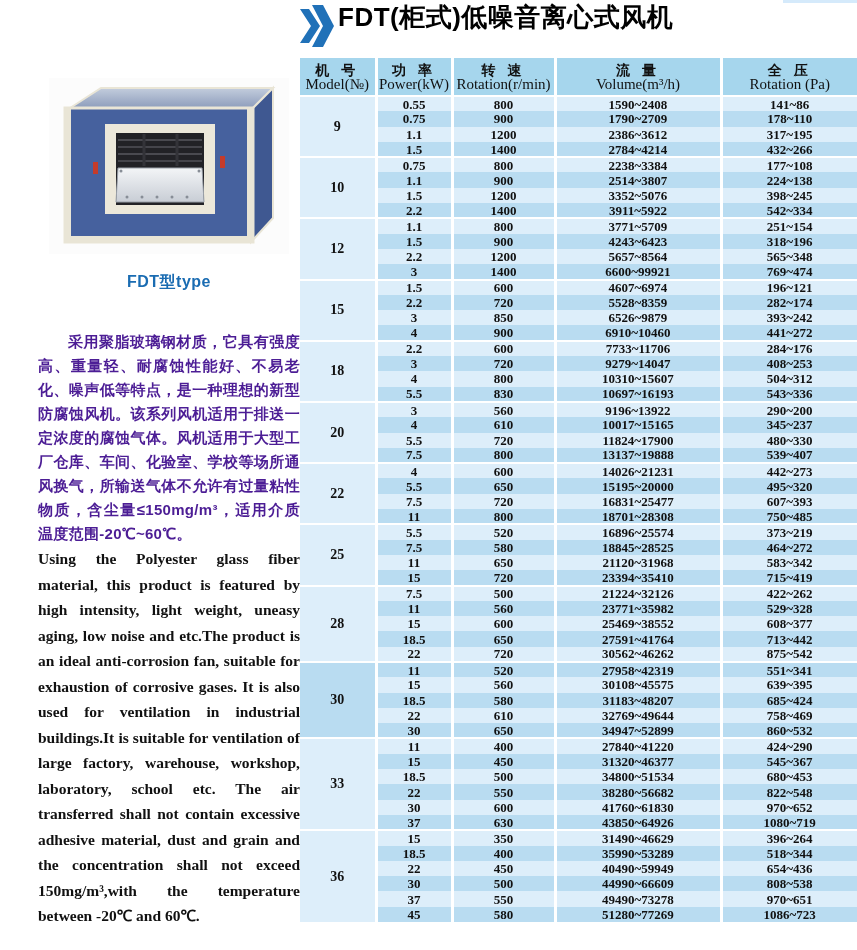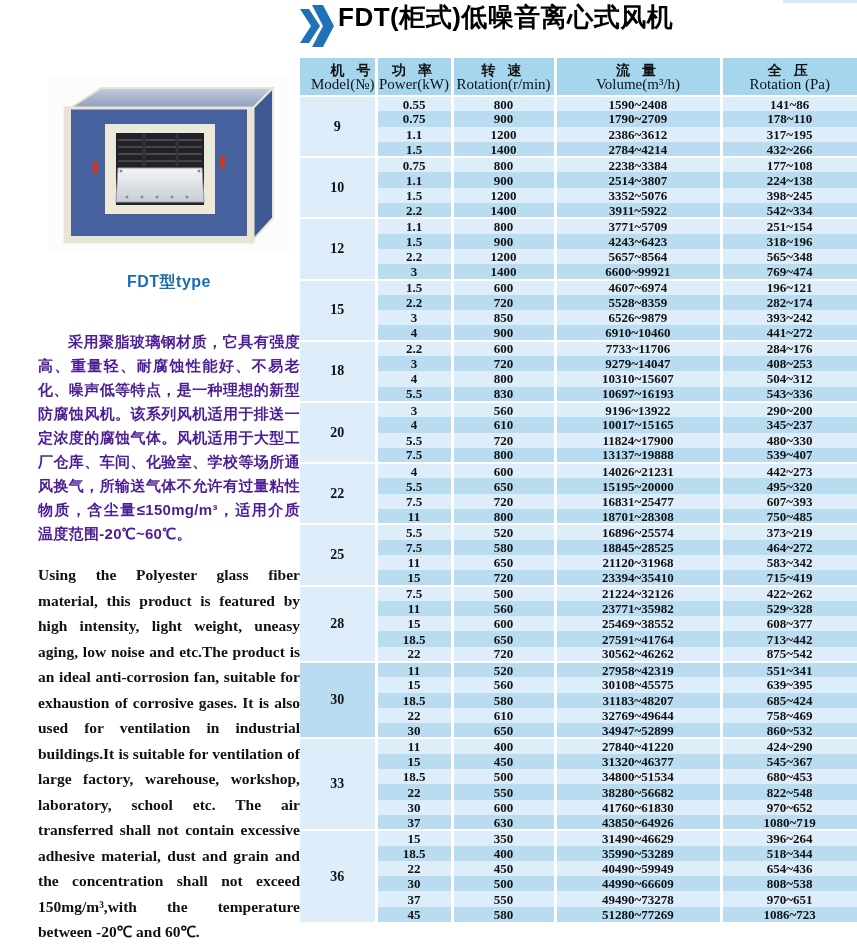--- a/index.html
+++ b/index.html
@@ -21,40 +21,40 @@
 
   
   .left-col{position:absolute;left:38px;top:78px;width:262px;}
   .photo-wrap{width:240px;height:176px;margin:0 auto;background:#fcfcfc;}
   .figure-label{margin-top:18px;text-align:center;color:var(--accent);
     font-weight:bold;font-size:16px;letter-spacing:.5px;}
   .cn-text{position:absolute;left:0;top:252px;width:262px;
     font-family:"Liberation Sans",sans-serif;font-weight:bold;
     font-size:15px;line-height:24px;color:#4c1d95;text-align:justify;
     text-indent:2em;letter-spacing:.3px;}
-  .en-text{position:absolute;left:0;top:484px;width:262px;
+  .en-text{position:absolute;left:0;top:468px;width:262px;
     font-family:"Liberation Serif",serif;font-weight:bold;
     font-size:15.5px;line-height:25.5px;color:#111;text-align:justify;}
 
   
   .right-col{position:absolute;left:300px;top:5px;width:557px;}
   .title-row{display:flex;align-items:flex-start;margin-bottom:6px;height:47px;}
   .chevron-box{width:34px;height:42px;flex:0 0 34px;margin-right:4px;}
   .titles{flex:1;}
   .page-title{font-size:26px;font-weight:bold;color:#000;line-height:24px;
     letter-spacing:.5px;font-family:"Liberation Sans",sans-serif;}
   .page-subtitle{font-size:16px;font-weight:bold;color:var(--accent);
     font-family:"Liberation Serif",serif;line-height:20px;}
 
   table{border-collapse:collapse;width:557px;table-layout:fixed;
     font-family:"Liberation Serif",serif;}
   th,td{text-align:center;vertical-align:middle;padding:0;
     border-left:3px solid #fff;}
   thead th{background:var(--header-bg);height:38px;border-bottom:2px solid #fff;}
-  thead th:first-child{border-left:none;text-align:right;}
+  thead th:first-child{border-left:none;}
   th .h-cn{font-family:"Liberation Sans",sans-serif;font-weight:bold;
     font-size:14px;line-height:16px;color:#111;letter-spacing:4px;}
   th .h-en{font-family:"Liberation Serif",serif;font-size:15px;
     line-height:13px;color:#111;font-weight:normal;}
   tbody td{height:15.3px;font-size:13px;font-weight:bold;color:#111;
     line-height:1;}
   tr.light td{background:var(--row-light);}
   tr.dark td{background:var(--row-dark);}
   tr.group-start td{border-top:2px solid #fff;}
   td.model{background:var(--model-bg);border-left:none;font-size:14px;}

